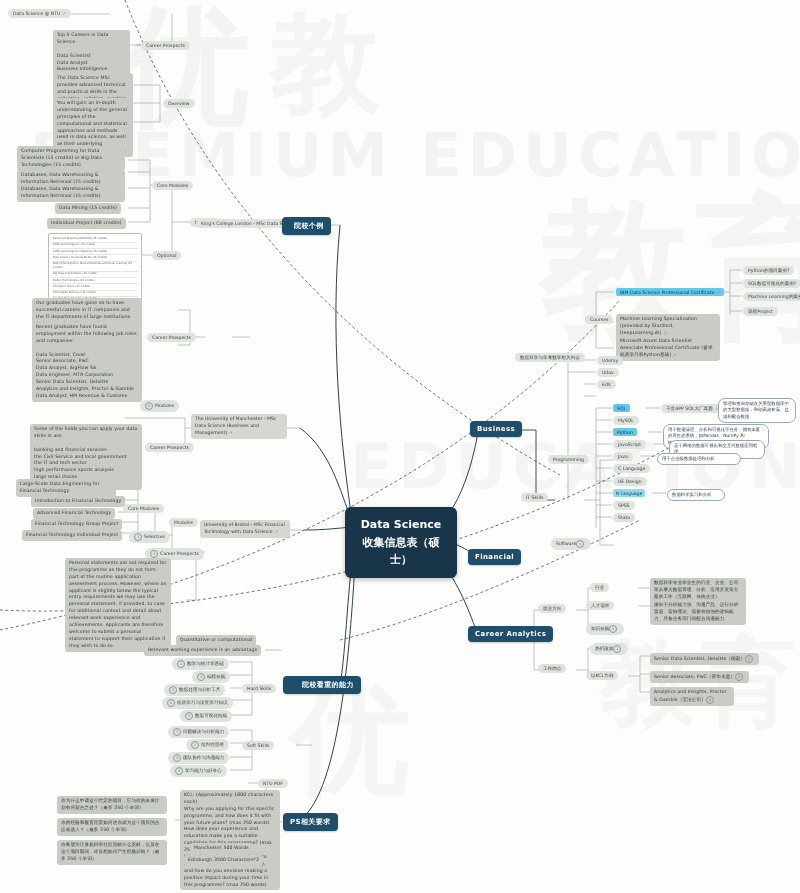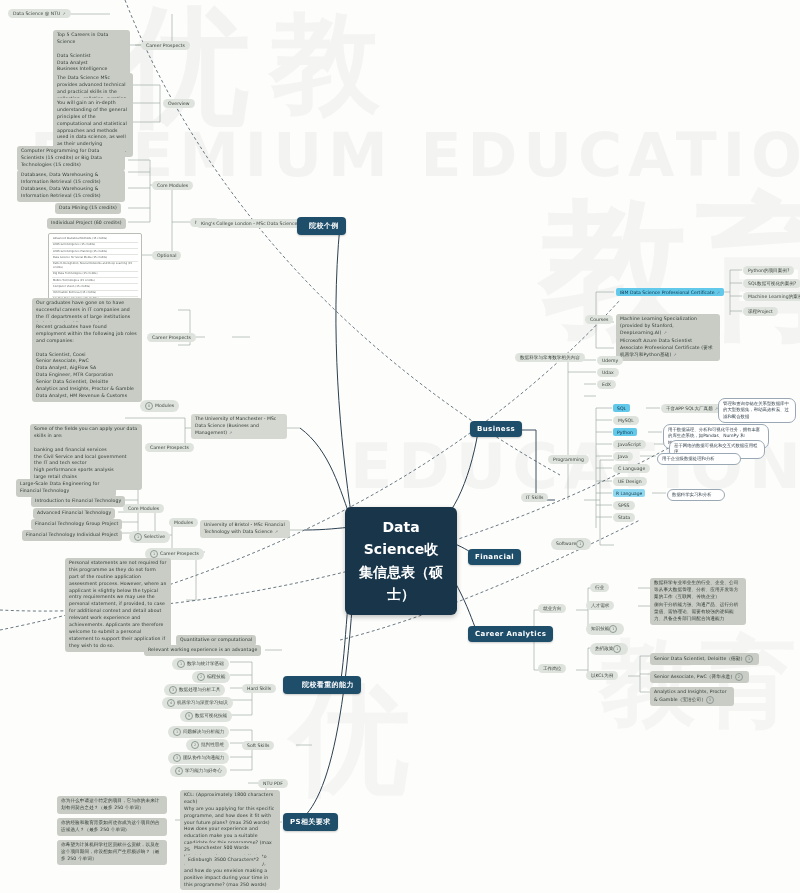--- a/index.html
+++ b/index.html
@@ -20,21 +20,21 @@
   .white{background:#ffffff;border:.6px solid #9aa8b5;border-radius:7px;
          color:#33404c;padding:2px 4px;font-size:4.4px;line-height:1.45;}
   .blue{background:#1f4e6b;color:#ffffff;border-radius:4px;padding:4px 7px;
         font-size:7px;font-weight:bold;letter-spacing:.4px;white-space:nowrap;
         box-shadow:0 1px 2px rgba(0,0,0,.2);}
   .cyan{background:#62c9ea;color:#0d3347;border-radius:2px;padding:1.5px 4px;
         font-size:4.6px;white-space:nowrap;}
   .cyan2{background:#8fd8f0;color:#123a4c;border-radius:2px;padding:1.5px 3px;
          font-size:4.4px;white-space:nowrap;}
   .center{background:#18354a;color:#fff;border-radius:6px;padding:9px 13px;
-          font-size:14px;font-weight:bold;text-align:center;line-height:1.6;
+          font-size:11px;font-weight:bold;text-align:center;line-height:1.6;
           box-shadow:0 2px 5px rgba(0,0,0,.25);}
   .lnk{color:#6d7a86;font-size:4px;margin-left:2px;}
   .tbl{background:#fff;border:.6px solid #b9bfb7;border-radius:2px;
        padding:3px;font-size:2.6px;color:#59635c;line-height:1.75;width:94px;}
   .tbl div{border-bottom:.4px solid #e2e5e0;padding:.3px 1px;}
   .num{display:inline-block;width:6px;height:6px;border:.5px solid #8d9a93;
        border-radius:50%;font-size:3.4px;line-height:6px;text-align:center;
        color:#6c776f;margin-right:2px;vertical-align:middle;}
 </style>
 </head>
@@ -299,21 +299,21 @@
   <div class="node pill" style="left:145px;top:548px;">
     <span class="num">1</span><span>Career Prospects</span>
   </div>
   <div class="node g" style="left:65px;top:558px;width:106px;">Personal statements are not required for this programme as they do not form part of the routine application assessment process. However, where an applicant is slightly below the typical entry requirements we may use the personal statement, if provided, to case for additional context and detail about relevant work experience and achievements. Applicants are therefore welcome to submit a personal statement to support their application if they wish to do so.</div>
   <div class="node g2" style="left:200px;top:520px;width:90px;">
     <span>University of Bristol - MSc Financial Technology with Data Science</span><span class="lnk">↗</span>
   </div>
 
   <div class="node center" style="left:345px;top:507px;width:112px;">Data Science收集信息表（硕士）</div>
 
-  <div class="node blue" style="left:297px;top:217px;padding-left:12px;">院校个例</div>
+  <div class="node blue" style="left:282px;top:217px;padding-left:12px;">院校个例</div>
   <div class="node blue" style="left:470px;top:421px;">Business</div>
   <div class="node blue" style="left:468px;top:549px;">Financial</div>
   <div class="node blue" style="left:468px;top:626px;">Career Analytics</div>
   <div class="node blue" style="left:283px;top:676px;padding-left:19px;">院校看重的能力</div>
   <div class="node blue" style="left:283px;top:813px;">PS相关要求</div>
 
   <div class="node pill" style="left:521px;top:493px;">IT Skills</div>
   <div class="node pill" style="left:515px;top:353px;">数据科学与常考数学相关内容</div>
   <div class="node pill" style="left:585px;top:315px;">Courses</div>
   <div class="node pill" style="left:548px;top:455px;">Programming</div>

